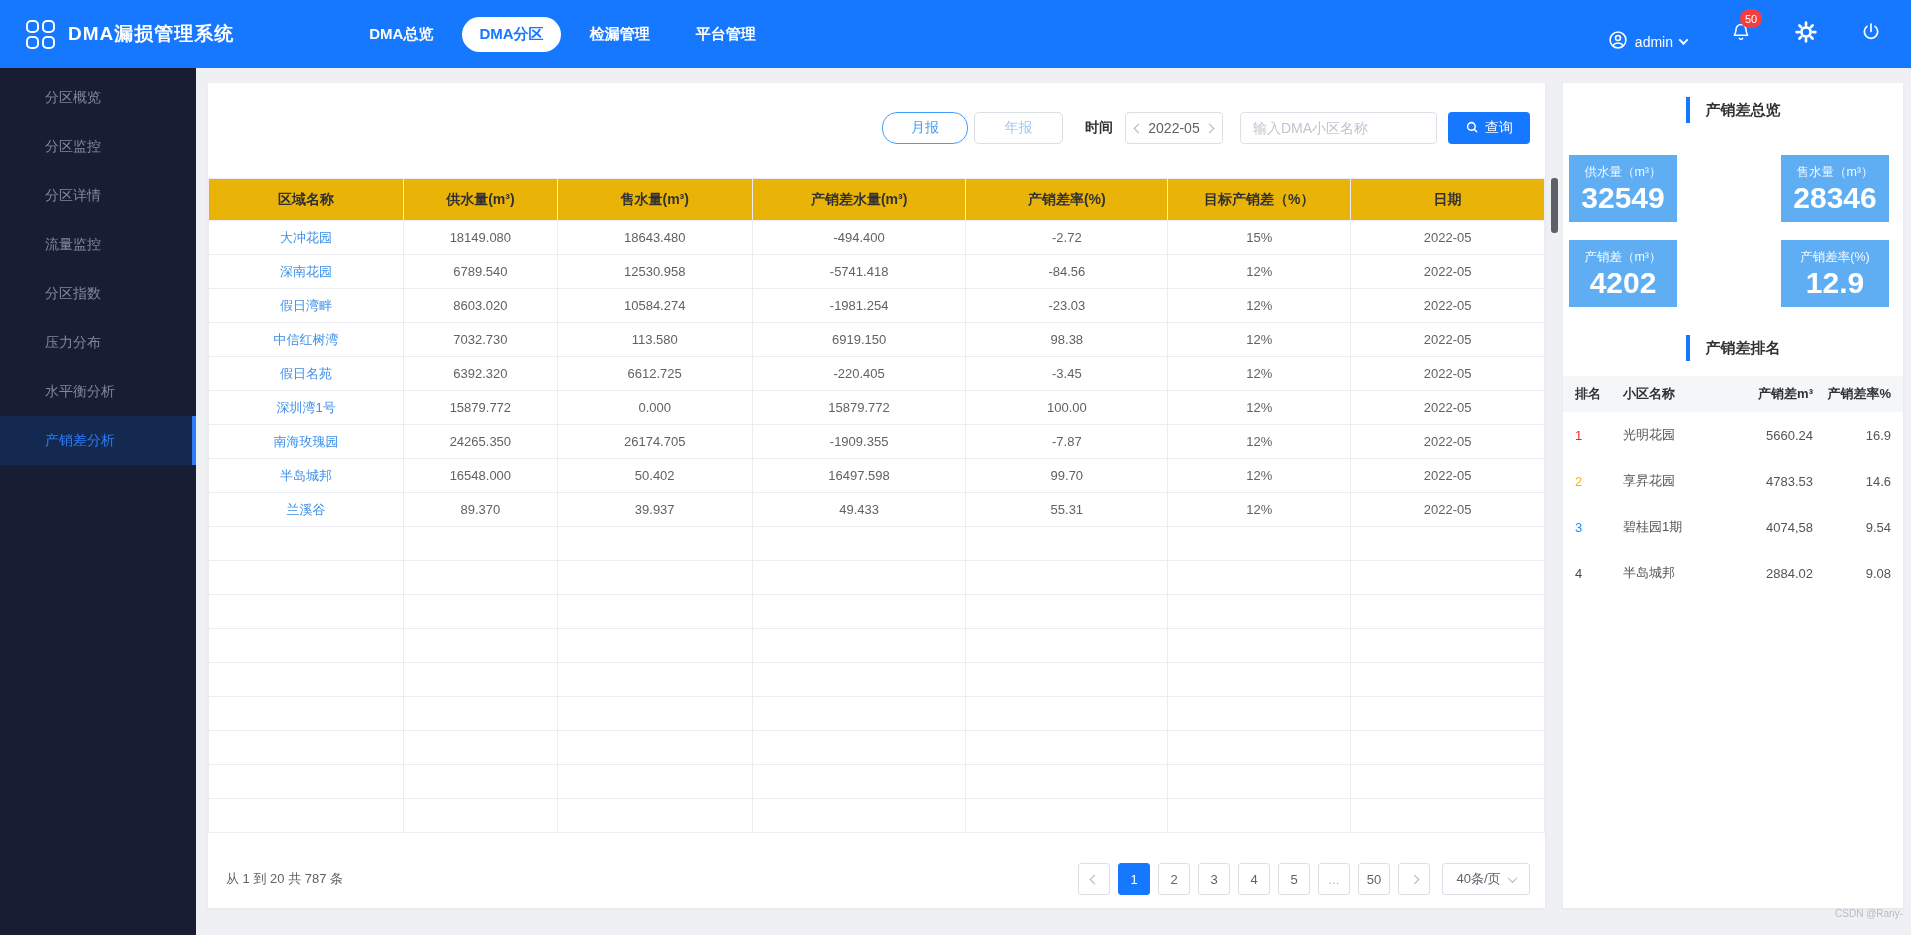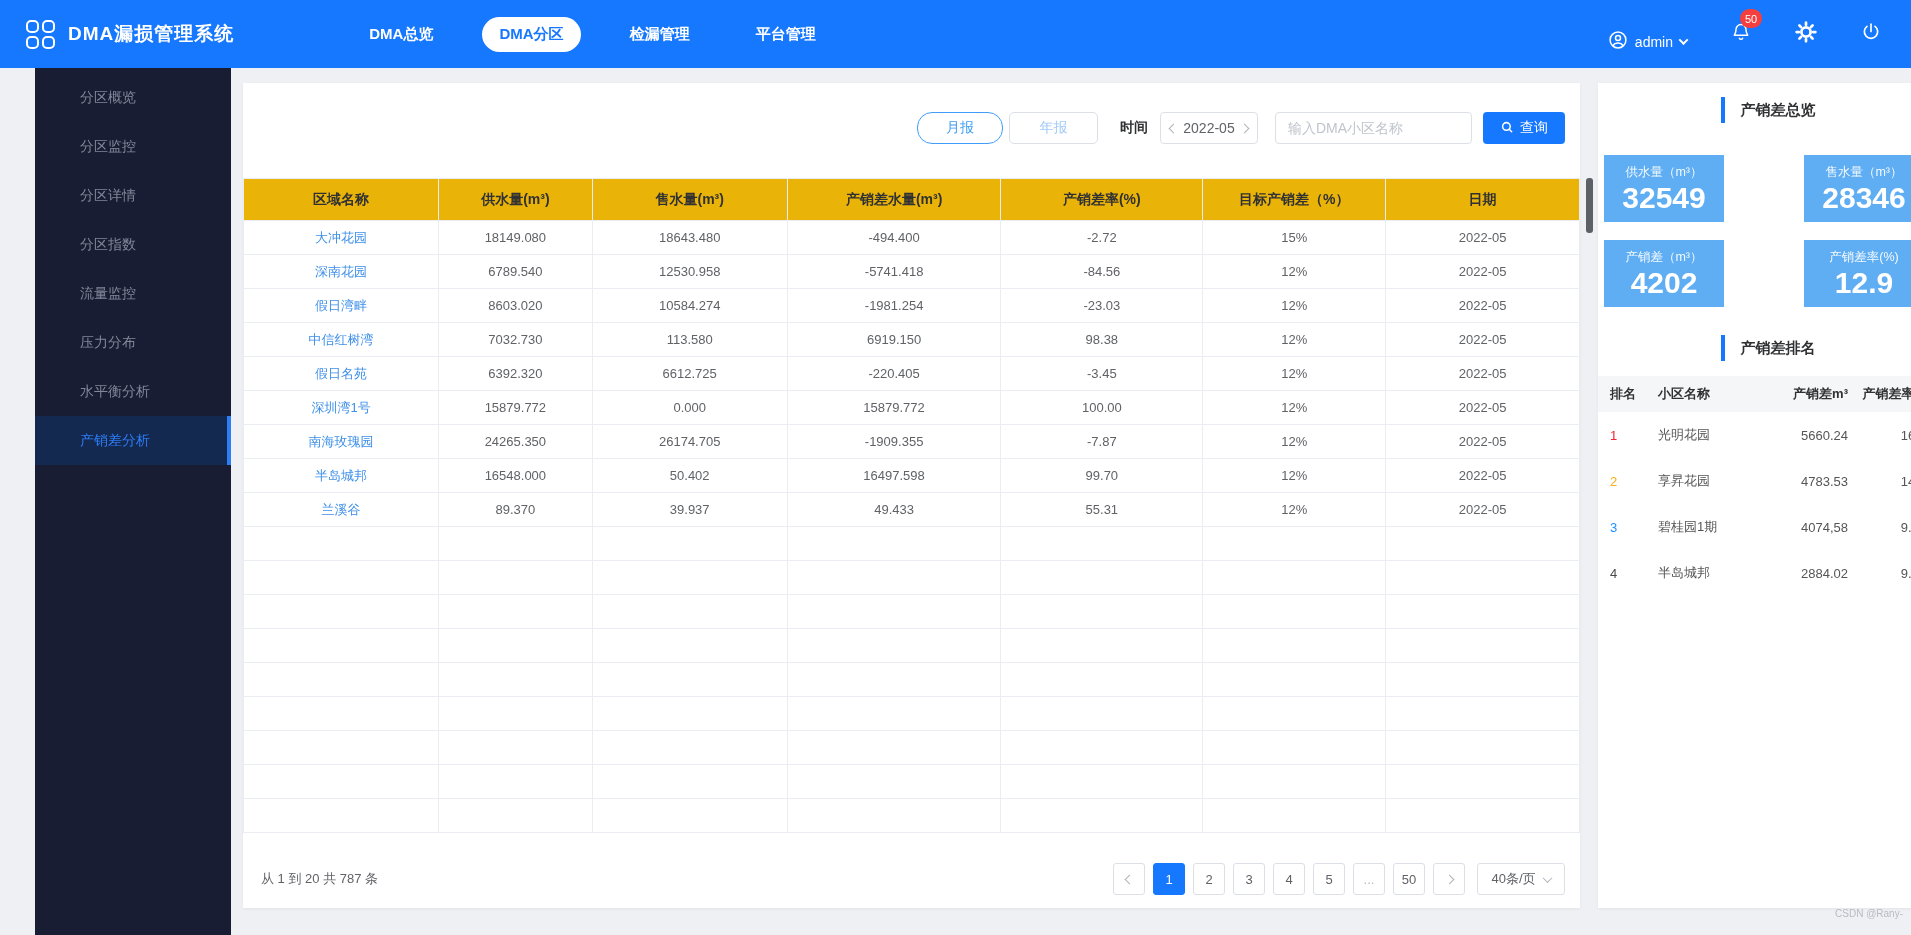--- a/index.html
+++ b/index.html
@@ -4,33 +4,33 @@
 <style>
   * { box-sizing: border-box; margin: 0; padding: 0; }
   html,body { width:1911px; height:935px; overflow:hidden; }
   body { font-family:"Liberation Sans","DejaVu Sans",sans-serif; background:#eef0f4; position:relative; }
 
   
   .navbar { height:68px; background:#1677ff; display:flex; align-items:center; color:#fff; padding:0 30px 0 26px; }
   .logo { display:grid; grid-template-columns:13px 13px; grid-gap:3px; margin-right:13px; }
   .logo span { width:13px; height:13px; border:2.5px solid #fff; border-radius:5px; }
   .app-title { font-size:19px; font-weight:bold; letter-spacing:1px; }
-  .main-nav { display:flex; align-items:center; gap:32px; margin-left:118px; }
+  .main-nav { display:flex; align-items:center; gap:12px; margin-left:118px; }
   .nav-item { color:#fff; font-size:15px; font-weight:bold; padding:8px 17px; border-radius:18px; cursor:pointer; white-space:nowrap; }
   .nav-item.active { background:#fff; color:#1677ff; }
   .nav-right { margin-left:auto; display:flex; align-items:center; gap:44px; }
   .user { display:flex; align-items:center; gap:7px; font-size:14px; cursor:pointer;margin-top:15px; }
   .chev { display:inline-block; width:7px; height:7px; }
   .chev-down-white { border-right:2px solid #fff; border-bottom:2px solid #fff; transform:rotate(45deg) translate(-1px,-1px); }
   .bell-wrap { position:relative; cursor:pointer; }
   .badge { position:absolute; top:-13px; left:9px; min-width:22px; height:19px; background:#f53f3f; color:#fff; font-size:11px; border-radius:10px; display:flex; align-items:center; justify-content:center; padding:0 4px; }
   .icon-btn { cursor:pointer; display:flex; align-items:center; }
 
   
-  .workspace { display:flex; height:867px; position:relative;padding-left:35px; }
+  .workspace { display:flex; height:867px; position:relative; }
   .sidebar { width:196px; background:#191d33; padding-top:5px; flex-shrink:0; }
   .side-item { height:49px; display:flex; align-items:center; padding-left:45px; color:#82879a; font-size:14px; cursor:pointer; position:relative; }
   .side-item.active { background:#13294f; color:#2e7cf6; }
   .side-item.active::after { content:""; position:absolute; right:0; top:0; bottom:0; width:4px; background:#2e7cf6; }
 
   .content { flex:1; padding:15px 8px 0 12px; display:flex; position:relative; }
   .main-card { width:1337px; height:825px; background:#fff; display:flex; flex-direction:column; box-shadow:0 1px 3px rgba(0,0,0,.05); }
   .v-scroll { width:18px; position:relative; flex-shrink:0; }
   .v-thumb { position:absolute; left:6px; top:95px; width:7px; height:55px; background:#5d6066; border-radius:3px; }
   .right-panel { width:340px; height:825px; background:#fff; box-shadow:0 1px 3px rgba(0,0,0,.05); display:flex; flex-direction:column; }
@@ -64,21 +64,21 @@
   .page-btn.prev { color:#c0c4cc; }
   .page-btn.ellipsis { color:#b4b9c0; border-color:#dcdfe6; }
   .page-size { margin-left:4px; width:88px; height:32px; border:1px solid #dcdfe6; border-radius:3px; display:flex; align-items:center; justify-content:center; gap:8px; font-size:13px; color:#606266; cursor:pointer; }
   .chev-d-gray { border-right:1.6px solid #aeb3bb; border-bottom:1.6px solid #aeb3bb; transform:rotate(45deg) translate(-1px,-1px); }
 
   
   .panel-title { display:flex; align-items:center; margin-top:14px;justify-content:center; }
   .panel-title .bar { width:4px; height:26px; background:#1677ff; }
   .panel-title .txt { margin-left:16px; font-size:15px; font-weight:bold; color:#303133; }
   .cards { display:flex; flex-wrap:wrap; justify-content:space-between; padding:0 14px 0 6px; margin-top:32px; row-gap:18px; }
-  .stat-card { width:120px; height:67px; background:#5faef3; color:#fff; display:flex; flex-direction:column; align-items:center; justify-content:center; }
+  .stat-card { width:108px; height:67px; background:#5faef3; color:#fff; display:flex; flex-direction:column; align-items:center; justify-content:center; }
   .stat-label { font-size:12.5px; opacity:.93; }
   .stat-value { font-size:30px; font-weight:bold; line-height:1.05; margin-top:1px; }
   .rank-title { margin-top:28px; }
   .rank-table { margin-top:15px; }
   .rank-head { display:flex; height:36px; background:#f5f6f8; align-items:center; font-size:13px; font-weight:bold; color:#303133; padding:0 12px; }
   .rank-row { display:flex; height:46px; align-items:center; font-size:13px; color:#555; padding:0 12px; }
   .c-rank { width:48px; text-align:left; }
   .c-name { flex:1; text-align:left; }
   .c-val { width:92px; text-align:right; }
   .c-rate { width:78px; text-align:right; }
@@ -140,22 +140,22 @@
       </span>
     </div>
   </div>
 </div>
 
 <div class="workspace">
   <div class="sidebar">
       <div class="side-item">分区概览</div>
       <div class="side-item">分区监控</div>
       <div class="side-item">分区详情</div>
+      <div class="side-item">流量监控</div>
       <div class="side-item">分区指数</div>
-      <div class="side-item">流量监控</div>
       <div class="side-item">压力分布</div>
       <div class="side-item">水平衡分析</div>
       <div class="side-item active">产销差分析</div>
     </div>
 
   <div class="content">
 
     <div class="main-card">
       <div class="toolbar">
         <button class="toggle-btn btn-month active">月报</button>

